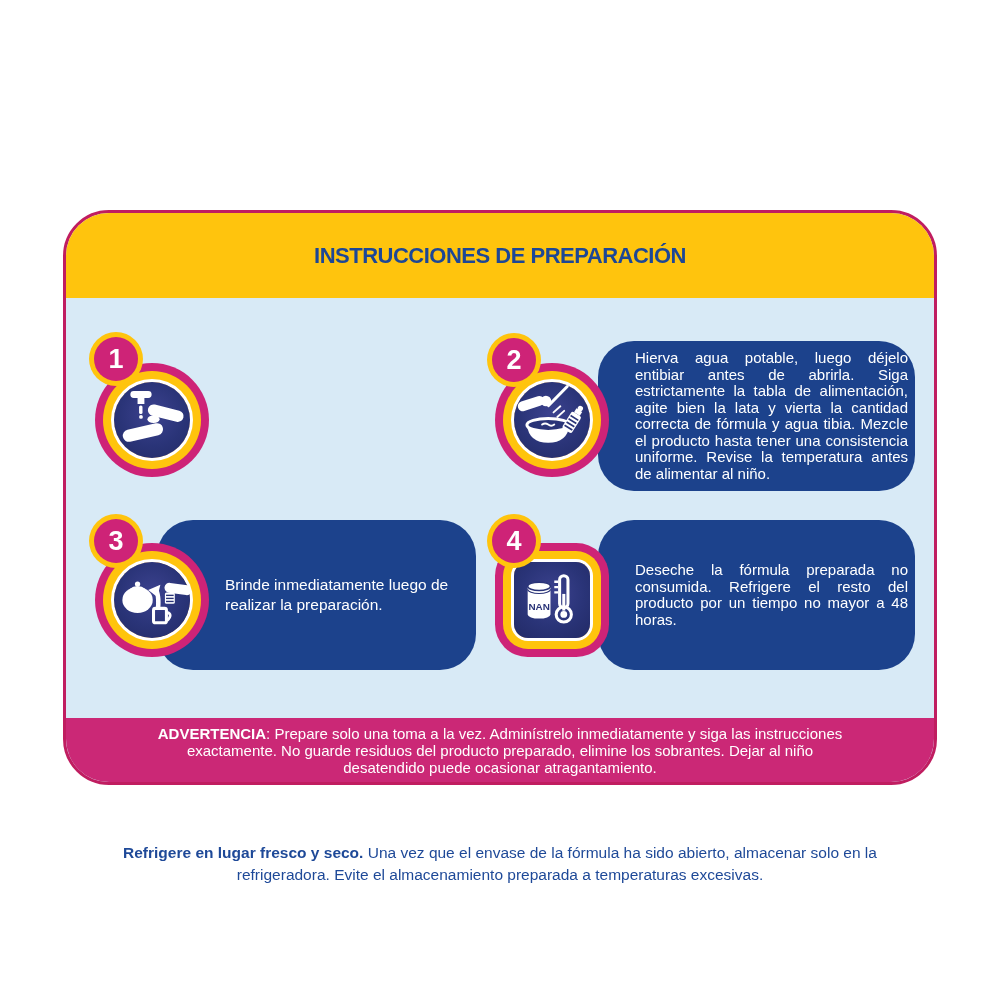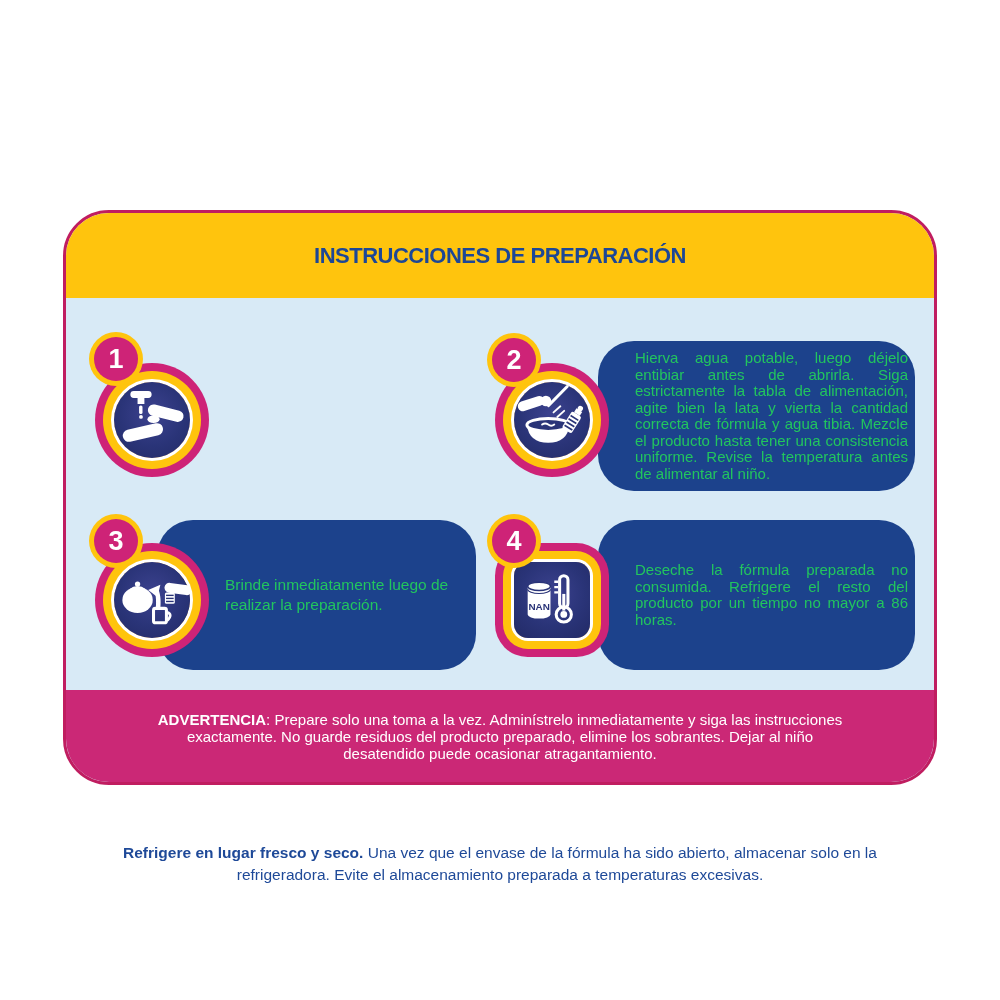--- a/index.html
+++ b/index.html
@@ -15,31 +15,31 @@
   }
   .card-header {
     position:absolute; left:0; top:0; width:100%; height:85px;
     background:#ffc40d; display:flex; align-items:center; justify-content:center;
   }
   .card-header h1 {
     margin:0; color:#1d4796; font-size:22px; font-weight:bold;
     letter-spacing:-0.5px; white-space:nowrap;
   }
   .card-footer {
-    position:absolute; left:0; bottom:0; width:100%; height:92px;
+    position:absolute; left:0; bottom:0; width:100%; height:64px;
     background:#cb2876; display:flex; align-items:center; justify-content:center;
   }
   .card-footer p {
     margin:0; width:712px; text-align:center; color:#ffffff;
     font-size:15px; line-height:17px;
   }
   .stepbox {
     position:absolute; background:#1c428c; border-radius:36px;
     display:flex; align-items:center; box-sizing:border-box;
-    color:#22c55e; z-index:1;
+    color:#ffffff; z-index:1;
   }
   .stepbox p { margin:0; }
   .box-l { left:91px;  width:319px; height:150px; padding:10px 8px 10px 68px; }
   .box-r { left:532px; width:317px; height:150px; padding:10px 7px 10px 37px; }
   .row1 { top:128px; }
   .row2 { top:307px; }
   .text-plain  { font-size:15.5px; line-height:20px; text-align:left; }
   .text-justify{ font-size:15px;   line-height:16.5px; text-align:justify; }
   .icircle {
     position:absolute; width:76px; height:76px; border-radius:50%;
@@ -77,21 +77,21 @@
     <h1>INSTRUCCIONES DE PREPARACIÓN</h1>
   </div>
 
   <div class="stepbox box-r row1">
     <p class="text-justify">Hierva agua potable, luego déjelo entibiar antes de abrirla. Siga estrictamente la tabla de alimentación, agite bien la lata y vierta la cantidad correcta de fórmula y agua tibia. Mezcle el producto hasta tener una consistencia uniforme. Revise la temperatura antes de alimentar al niño.</p>
   </div>
   <div class="stepbox box-l row2">
     <p class="text-plain">Brinde inmediatamente luego de realizar la preparación.</p>
   </div>
   <div class="stepbox box-r row2">
-    <p class="text-justify">Deseche la fórmula preparada no consumida. Refrigere el resto del producto por un tiempo no mayor a 86 horas.</p>
+    <p class="text-justify">Deseche la fórmula preparada no consumida. Refrigere el resto del producto por un tiempo no mayor a 48 horas.</p>
   </div>
 
   <div class="icircle ic1">
     <svg width="76" height="76" viewBox="0 0 100 100">
       <g fill="#ffffff">
         <path d="M26 12 h19 a4 4 0 0 1 0 9 h-5 v8 h-9 v-8 h-5 a4 4 0 0 1 0 -9 z"></path>
         <rect x="33" y="31" width="4.5" height="11" rx="2"></rect>
         <circle cx="35.5" cy="46" r="2.5"></circle>
         <g transform="rotate(14 66 41)">
             <rect x="44" y="33" width="48" height="15" rx="7.5"></rect>

